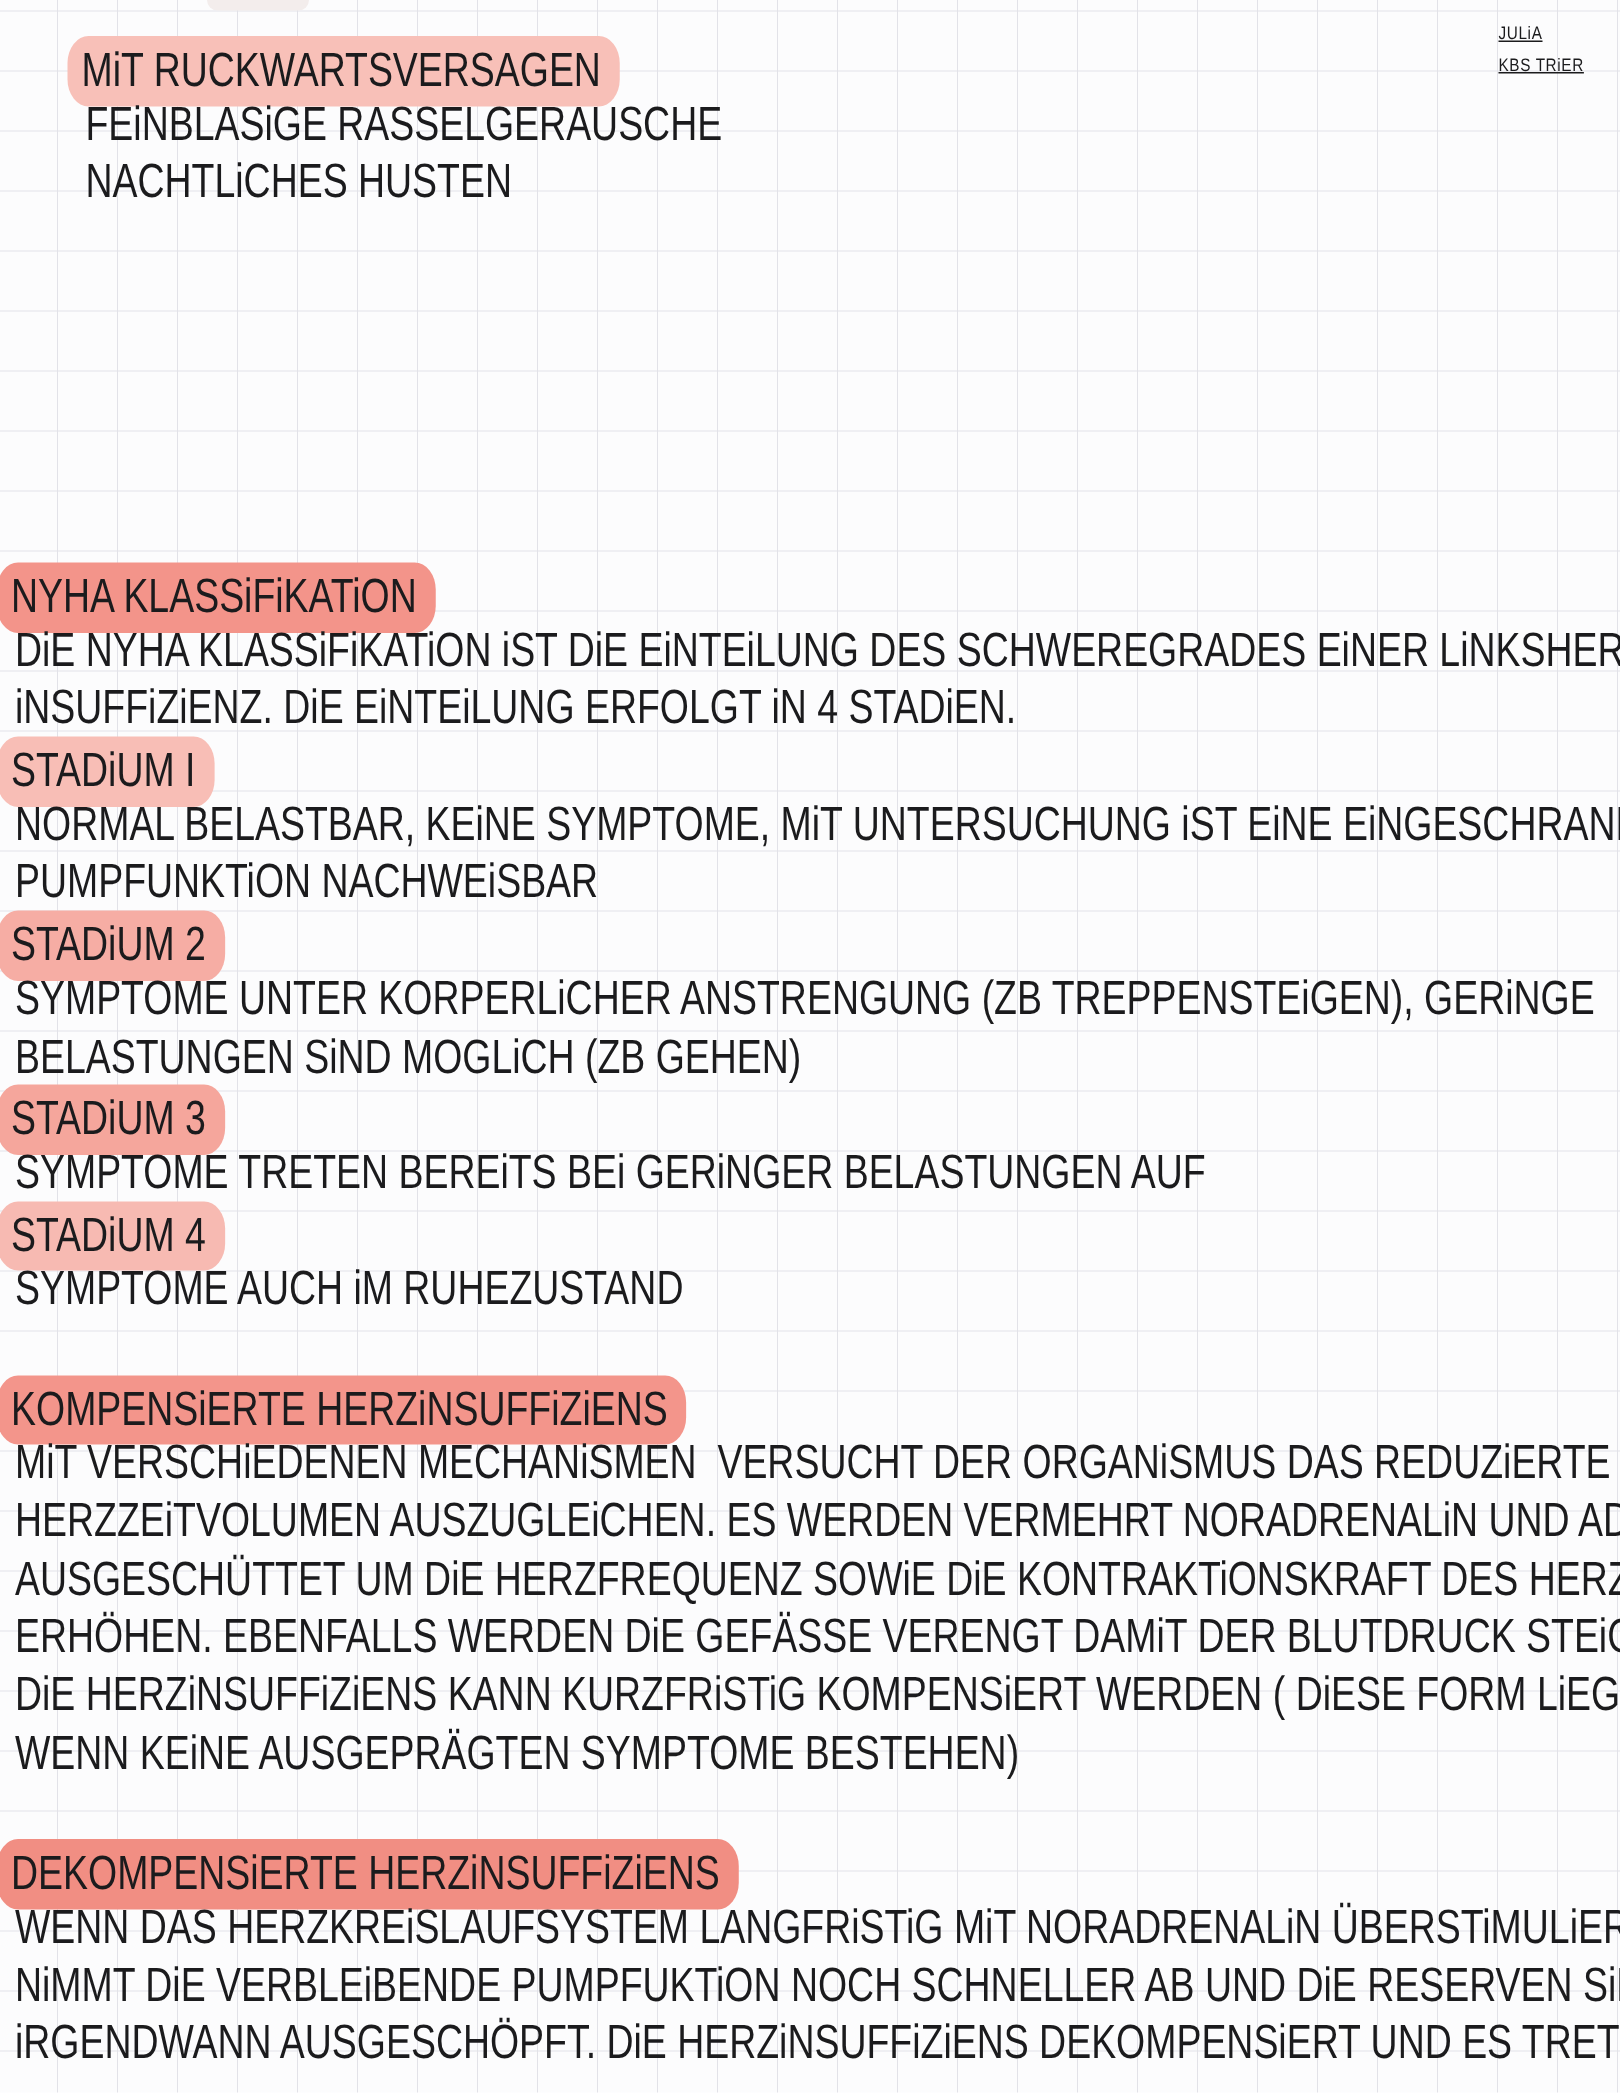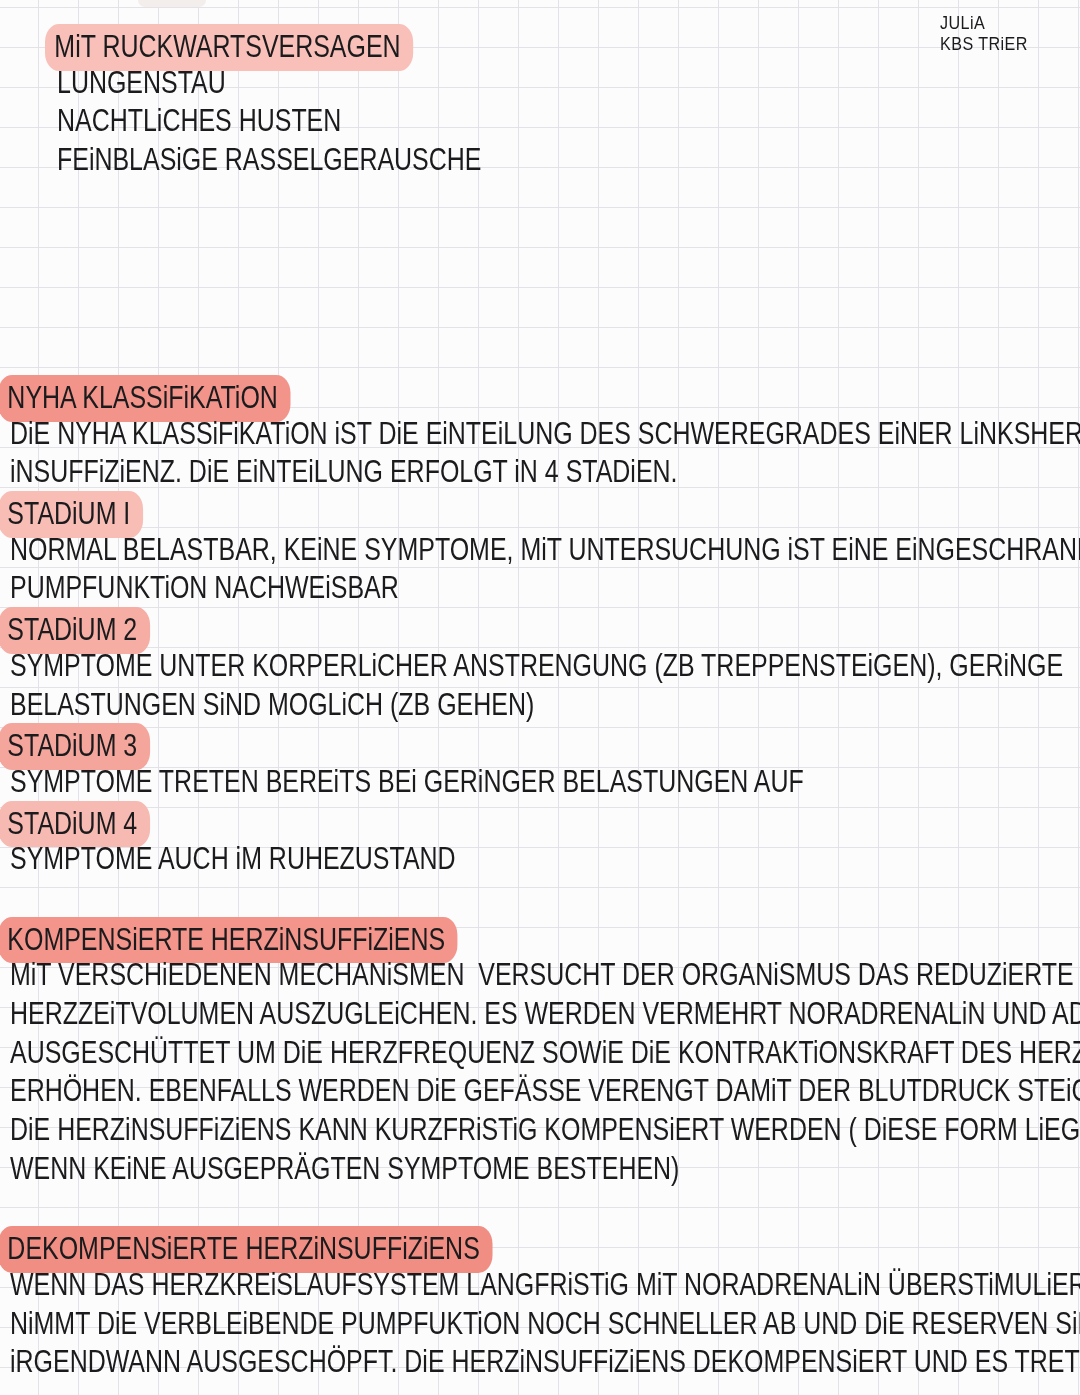--- a/index.html
+++ b/index.html
@@ -10,22 +10,22 @@
     background-image:
       linear-gradient(to right, #e2e2e8 1px, transparent 1px),
       linear-gradient(to bottom, #e2e2e8 1px, transparent 1px);
     background-size:40px 40px;
     background-position:-2px 7px;
     overflow:hidden;
     font-family:"Liberation Sans", sans-serif;
     color:#1b1b1d;
   }
   .author{
-    position:absolute; top:12px; left:940px;
-    font-size:19px; line-height:21px; letter-spacing:0.5px;
+    position:absolute; top:12px; left:999px;
+    font-size:12px; line-height:21px; letter-spacing:0.5px;text-decoration:underline;
   }
   .author div{ transform:scaleX(0.85); transform-origin:0 50%; white-space:pre; }
   .remnant{
     position:absolute; top:0; left:138px; width:68px; height:7px;
     background:#f3edec; border-radius:0 0 8px 8px;
   }
   .flow{ position:absolute; }
   .toplist{ top:24px; left:57px; }
   .main{ top:375px; left:10px; }
   .line{ height:38.7px; white-space:pre; }
@@ -48,23 +48,22 @@
 
   <div class="remnant"></div>
 
   <div class="author">
     <div>JULiA</div>
     <div>KBS TRiER</div>
   </div>
 
   <div class="flow toplist">
     <div class="line"><span class="tx hl" style="background-color: rgb(248, 192, 184);">MiT RUCKWARTSVERSAGEN</span></div>
-    <div class="line"><span class="tx">LUNGENSTAU</span></div>
+    <div class="line"><span class="tx">FEiNBLASiGE RASSELGERAUSCHE</span></div>
     <div class="line"><span class="tx">NACHTLiCHES HUSTEN</span></div>
-    <div class="line"><span class="tx">FEiNBLASiGE RASSELGERAUSCHE</span></div>
   </div>
 
   <div class="flow main">
     <div class="line"><span class="tx hl" style="background-color: rgb(243, 148, 138);">NYHA KLASSiFiKATiON</span></div>
     <div class="line"><span class="tx">DiE NYHA KLASSiFiKATiON iST DiE EiNTEiLUNG DES SCHWEREGRADES EiNER LiNKSHERZ-</span></div>
     <div class="line"><span class="tx">iNSUFFiZiENZ. DiE EiNTEiLUNG ERFOLGT iN 4 STADiEN.</span></div>
 
     <div class="line"><span class="tx hl" style="background-color: rgb(248, 190, 182);">STADiUM I</span></div>
     <div class="line"><span class="tx">NORMAL BELASTBAR, KEiNE SYMPTOME, MiT UNTERSUCHUNG iST EiNE EiNGESCHRANKTE</span></div>
     <div class="line"><span class="tx">PUMPFUNKTiON NACHWEiSBAR</span></div>

